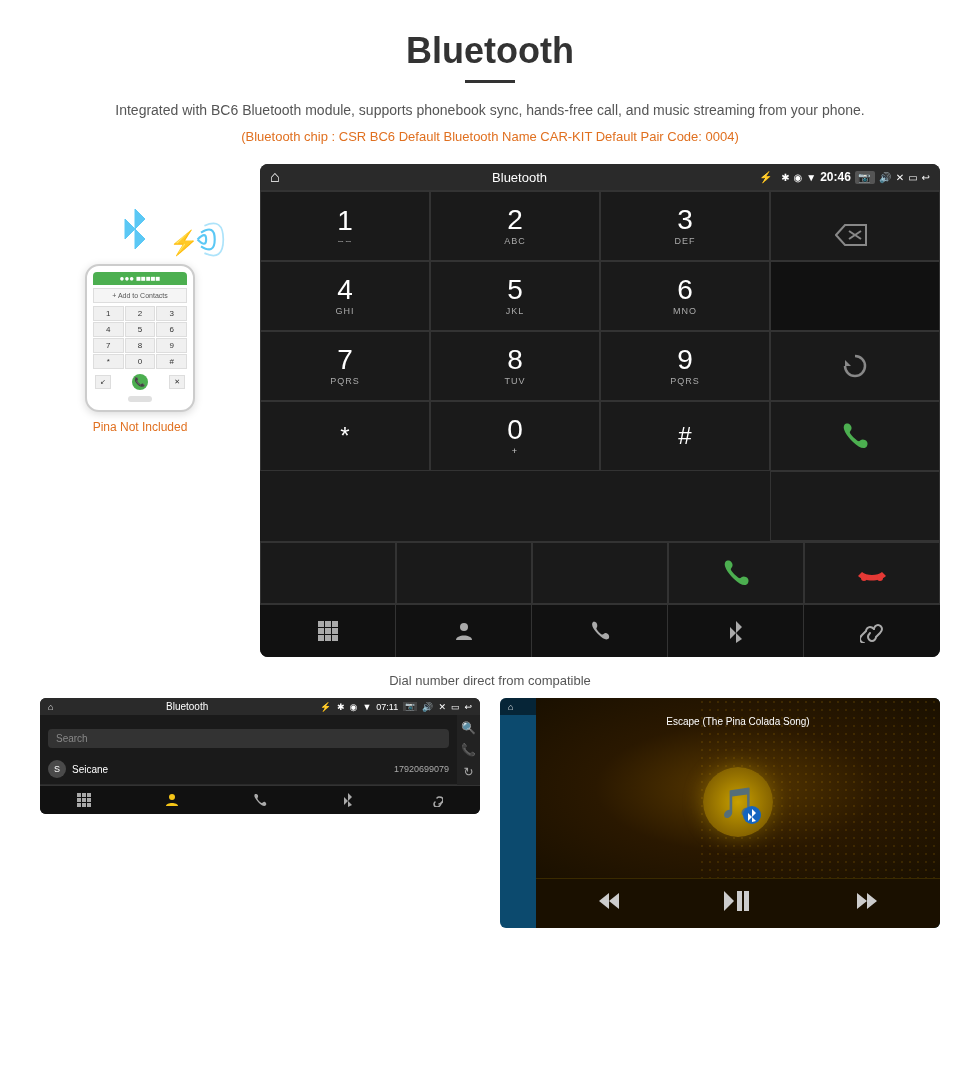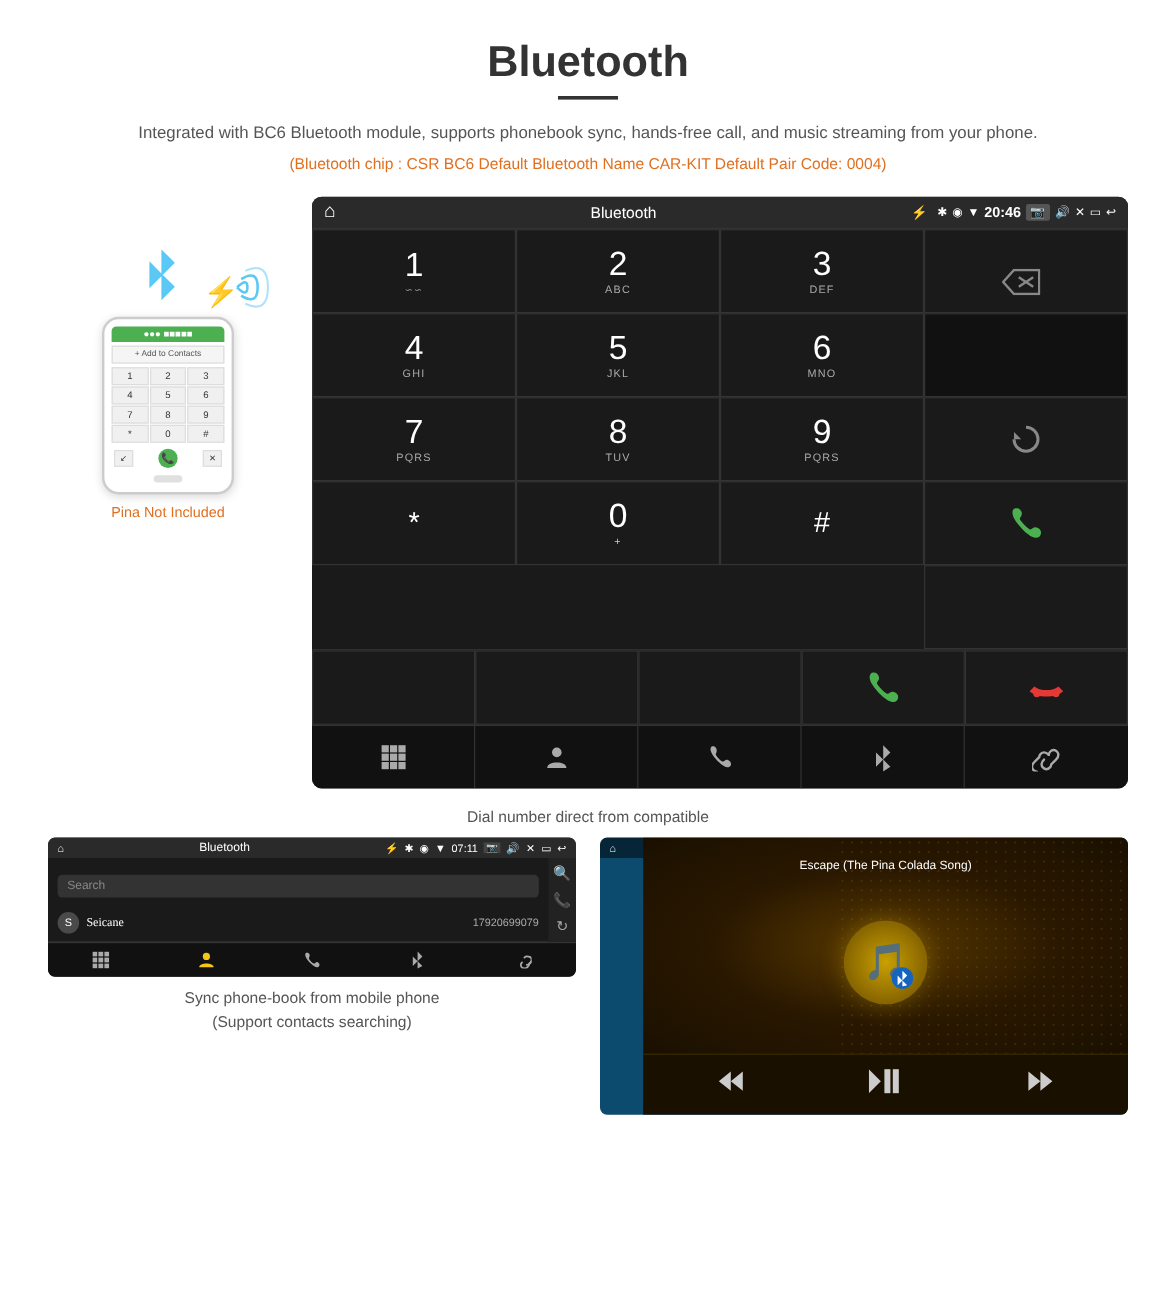--- a/index.html
+++ b/index.html
@@ -280,21 +280,21 @@
       color: #fff;
       width: 18px;
       height: 18px;
       border-radius: 50%;
       display: flex;
       align-items: center;
       justify-content: center;
       font-size: 9px;
       margin-right: 6px;
     }
-    .small-contact-name { color: #fff; font-size: 10px; flex: 1; font-family: Liberation Serif, serif; }
+    .small-contact-name { color: #fff; font-size: 10px; flex: 1; }
     .small-contact-number { color: #aaa; font-size: 9px; }
     .small-bottom-bar {
       display: grid;
       grid-template-columns: repeat(5, 1fr);
       background: #111;
       border-top: 1px solid #333;
       padding: 6px 0;
     }
     .small-bottom-btn {
       display: flex;
@@ -653,24 +653,20 @@
           </svg>
         </div>
         <div class="small-bottom-btn">
           <svg width="14" height="14" viewBox="0 0 14 14">
             <path d="M6 9 C6 9 5 10 5 11 C5 12.5 6 14 8 14 C10 14 12 12 12 10 L14 8" fill="none" stroke="#aaa" stroke-width="1.5" stroke-linecap="round"></path>
             <path d="M8 5 C8 5 9 4 10 4 C12 4 14 5 14 7 C14 9 12 11 10 11" fill="none" stroke="#aaa" stroke-width="1.5" stroke-linecap="round"></path>
           </svg>
         </div>
       </div>
     </div>
-    <div class="screenshot-caption">
-      <span>Sync phone-book from mobile phone</span><br>
-      <span>(Support contacts searching)</span>
-    </div>
   </div>
 
   <div class="screenshot-item">
     <div class="music-screen">
 
       <div class="music-status-bar">
         <span>⌂</span>
         <span class="s-title">A2DP</span>
         <span>⚡</span>
         <span>✱</span>

